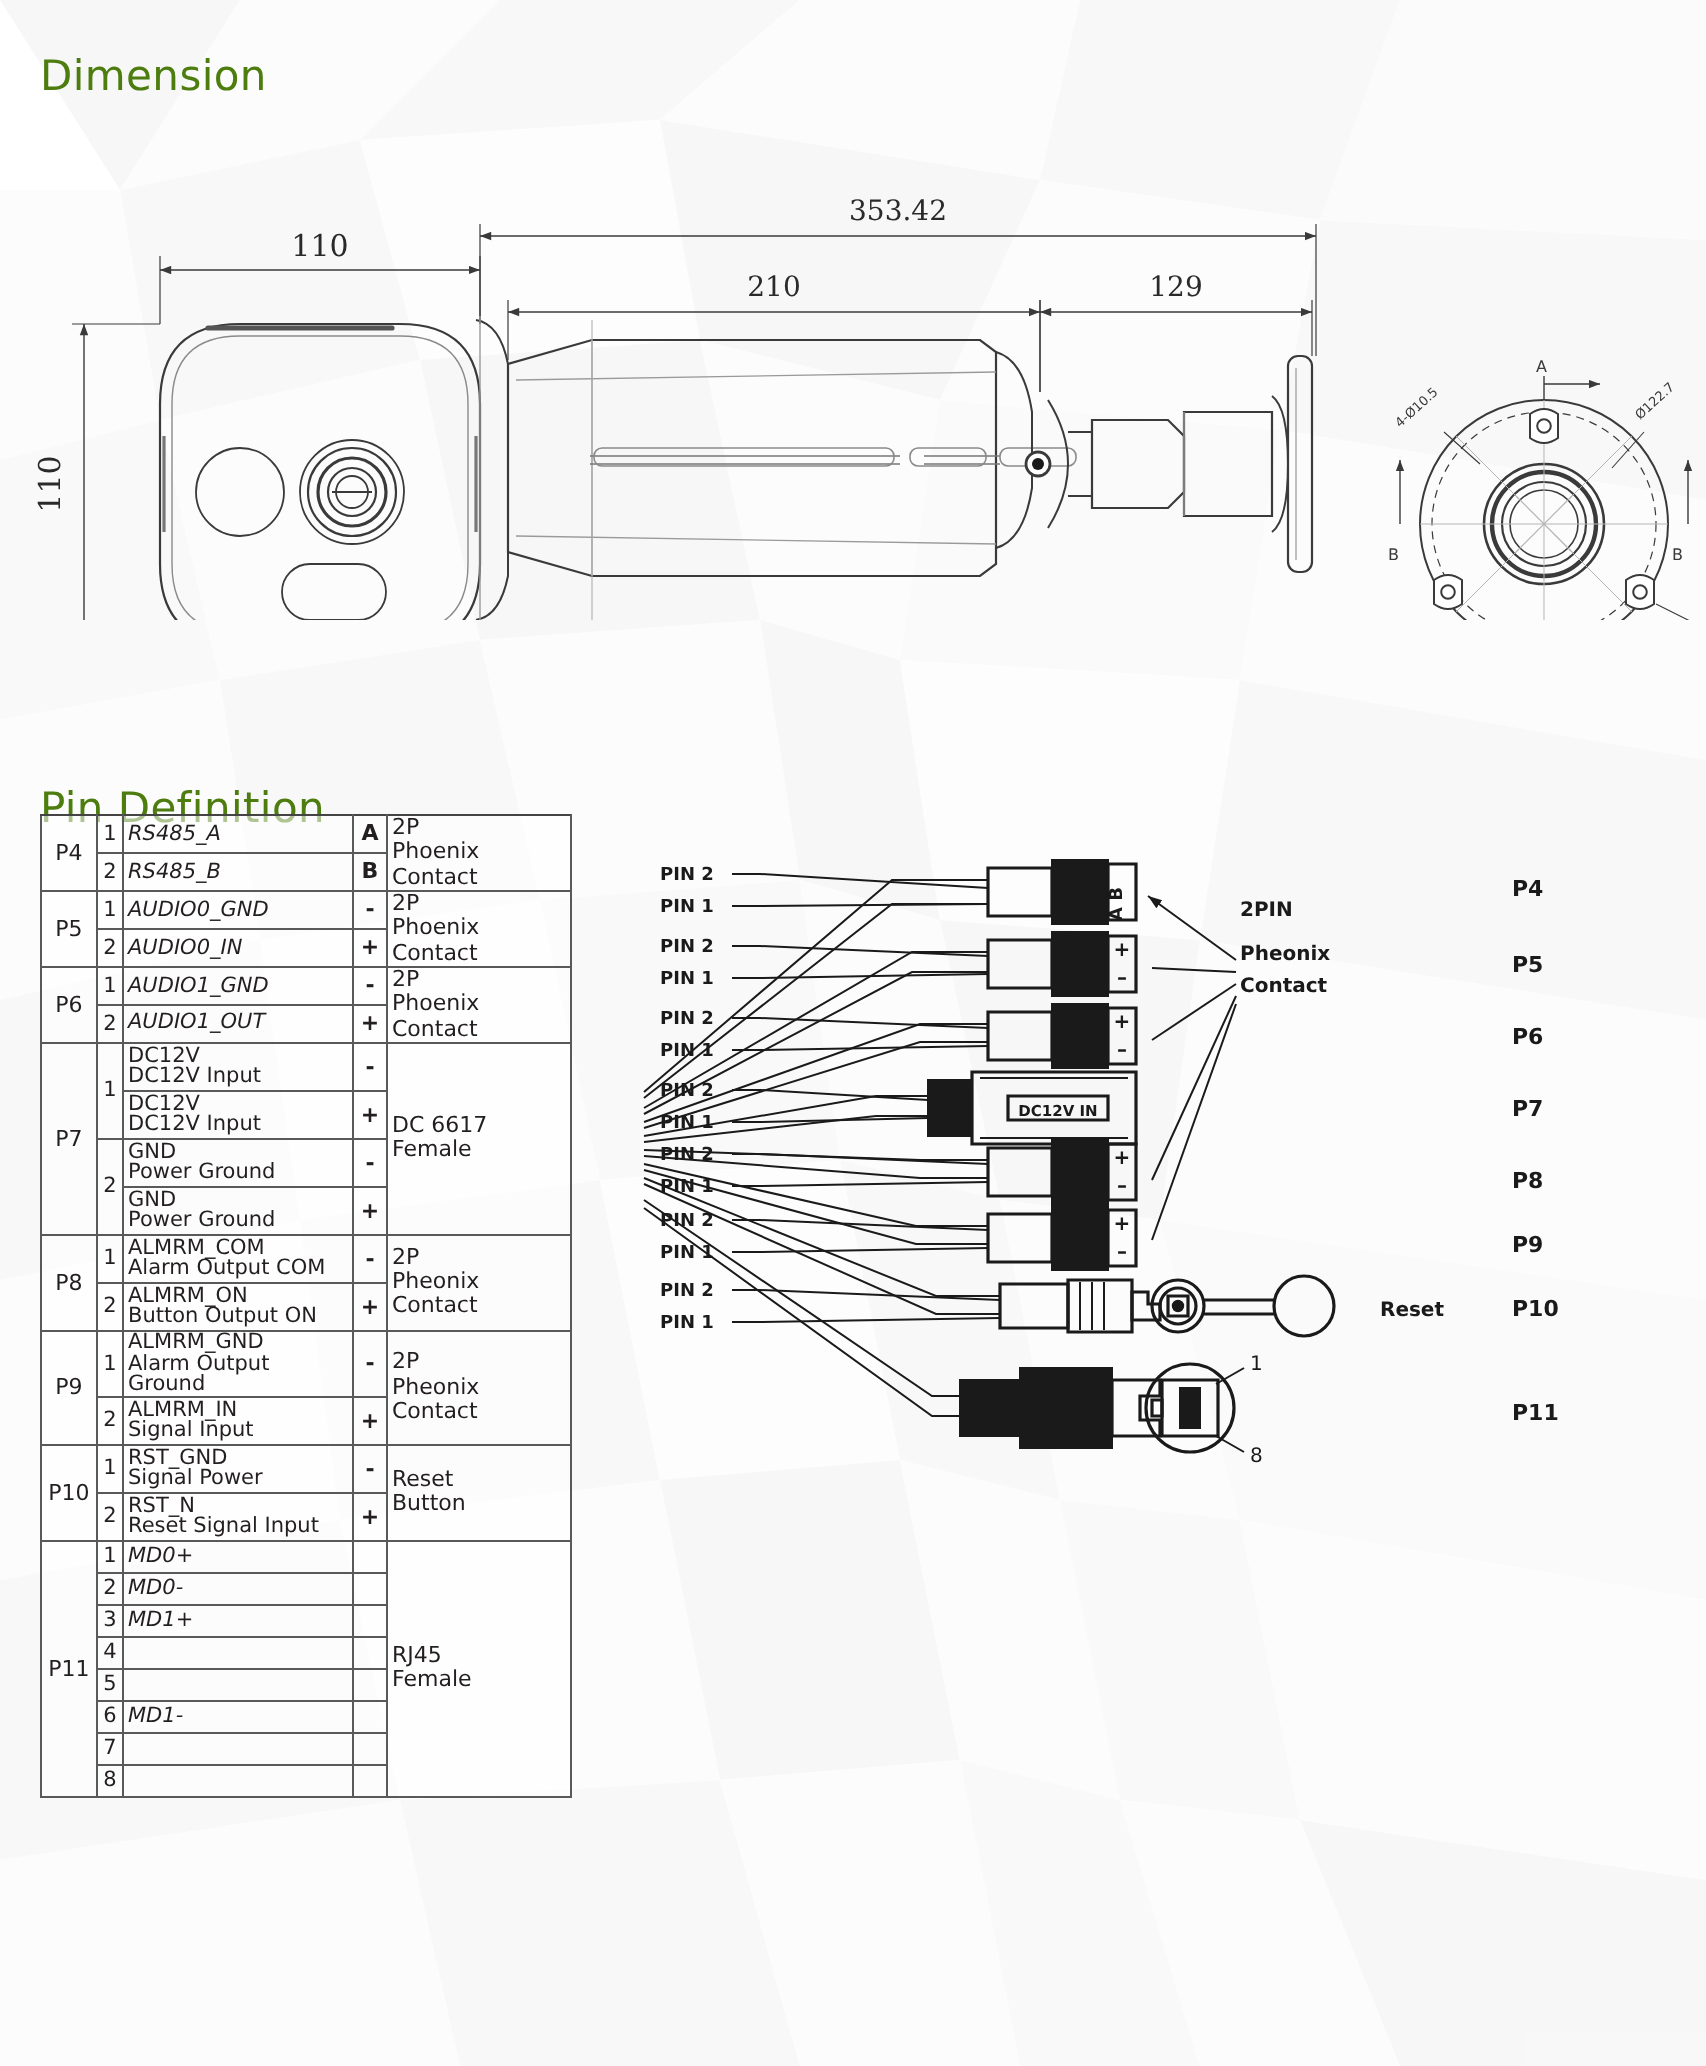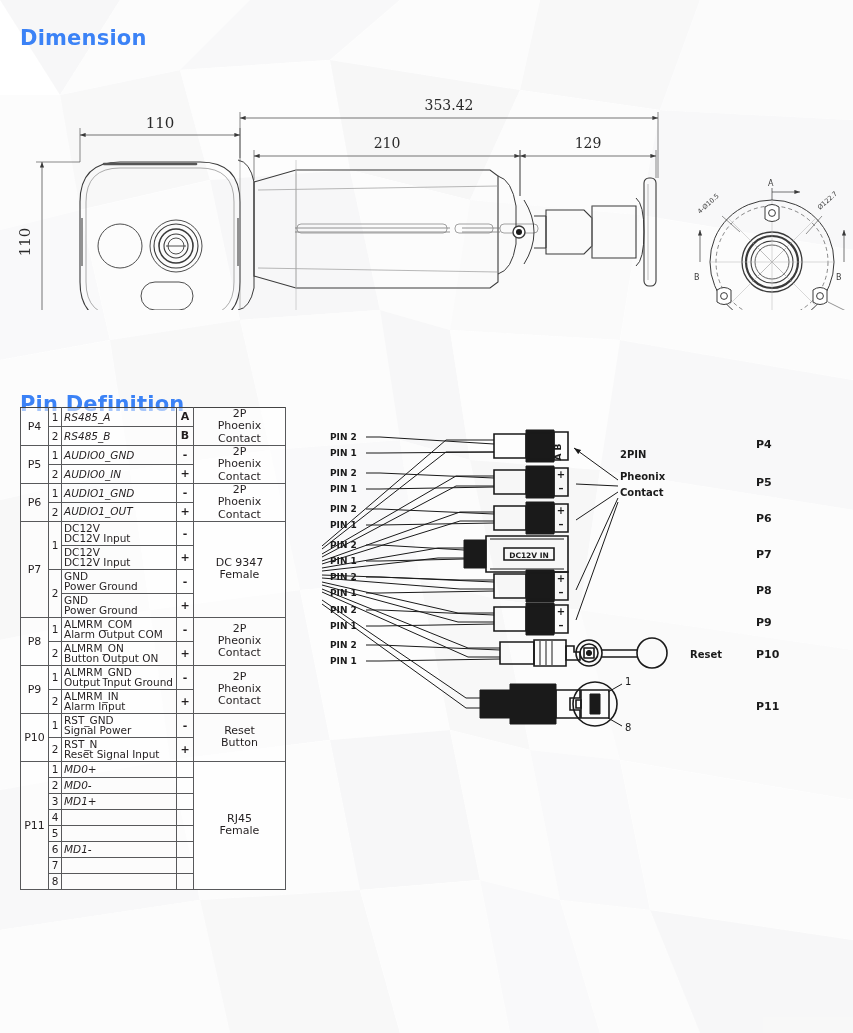--- a/index.html
+++ b/index.html
@@ -11,22 +11,22 @@
     background:#ffffff;
     font-family:"DejaVu Sans", sans-serif;
     color:#231f20;
   }
   #bg { position:absolute; inset:0; z-index:0; pointer-events:none; }
 
   .layer { position:absolute; z-index:2; }
 
   h2.section-title{
     margin:0; font-family:"DejaVu Sans", sans-serif;
-    font-weight:bold; font-size:21px; letter-spacing:.2px;
-    color:#3b82f6;
+    font-weight:normal; font-size:21px; letter-spacing:.2px;
+    color:#4d7c0f;
   }
   #dimension-title { left:20px; top:26px; }
   #pin-title { left:20px; top:392px;text-align:right; }
 
   
   #dimension-figure { left:0px; top:50px; width:853px; height:260px; }
   #dim-svg { display:block; }
 
   
   #pin-table-wrap { left:20px; top:407px; }
@@ -41,21 +41,21 @@
   table.pin-table td{
     border:1px solid #58595b;
     padding:0 2px;
     vertical-align:middle;
     background:rgba(255,255,255,0.55);
   }
   td.c-port{ width:28px; text-align:center; font-size:11px; border-right:1.6px solid #444; }
   td.c-pin { width:13px; text-align:center; font-size:10.5px; }
   td.c-sig { width:115px; text-align:left; line-height:1.02; padding-left:3px; }
   td.c-pol { width:17px; text-align:center; font-weight:bold; font-size:11px; }
-  td.c-con { width:92px; text-align:center; line-height:1.12; font-size:11px; }
+  td.c-con { width:92px; line-height:1.12; font-size:11px; }
   td.c-sig .sub{ display:block; }
   tr.r{ }
   td.tall{ height:24px; }
   td.short{ height:16px;font-style:italic; }
   .grp-top{ border-top:1.6px solid #444 !important; }
 
   
   #connector-figure{ left:318px; top:408px; width:535px; height:330px; }
   #conn-svg{ display:block; }
   .lbl{ font-family:"DejaVu Sans", sans-serif; font-weight:bold; fill:#1a1a1a; }
@@ -324,21 +324,21 @@
           <td class="c-pol">+</td>
         </tr>
         <tr class="r">
           <td class="c-port grp-top" rowspan="4">P7</td>
           <td class="c-pin grp-top" rowspan="2">1</td>
           <td class="c-sig grp-top tall">
             <span class="sub">DC12V</span>
             <span class="sub">DC12V Input</span>
           </td>
           <td class="c-pol grp-top">-</td>
-          <td class="c-con grp-top" rowspan="4">DC 9347 Female</td>
+          <td class="c-con grp-top" rowspan="4">DC 6617 Female</td>
         </tr>
         <tr class="r">
           <td class="c-sig tall">
             <span class="sub">DC12V</span>
             <span class="sub">DC12V Input</span>
           </td>
           <td class="c-pol">+</td>
         </tr>
         <tr class="r">
           <td class="c-pin" rowspan="2">2</td>
@@ -371,30 +371,30 @@
             <span class="sub">ALMRM_ON</span>
             <span class="sub">Button Output ON</span>
           </td>
           <td class="c-pol">+</td>
         </tr>
         <tr class="r">
           <td class="c-port grp-top" rowspan="2">P9</td>
           <td class="c-pin grp-top">1</td>
           <td class="c-sig grp-top tall">
             <span class="sub">ALMRM_GND</span>
-            <span class="sub">Output Input Ground</span>
+            <span class="sub">Alarm Output Ground</span>
           </td>
           <td class="c-pol grp-top">-</td>
           <td class="c-con grp-top" rowspan="2">2P<br>Pheonix<br>Contact</td>
         </tr>
         <tr class="r">
           <td class="c-pin">2</td>
           <td class="c-sig tall">
             <span class="sub">ALMRM_IN</span>
-            <span class="sub">Alarm Input</span>
+            <span class="sub">Signal Input</span>
           </td>
           <td class="c-pol">+</td>
         </tr>
         <tr class="r">
           <td class="c-port grp-top" rowspan="2">P10</td>
           <td class="c-pin grp-top">1</td>
           <td class="c-sig grp-top tall">
             <span class="sub">RST_GND</span>
             <span class="sub">Signal Power</span>
           </td>

